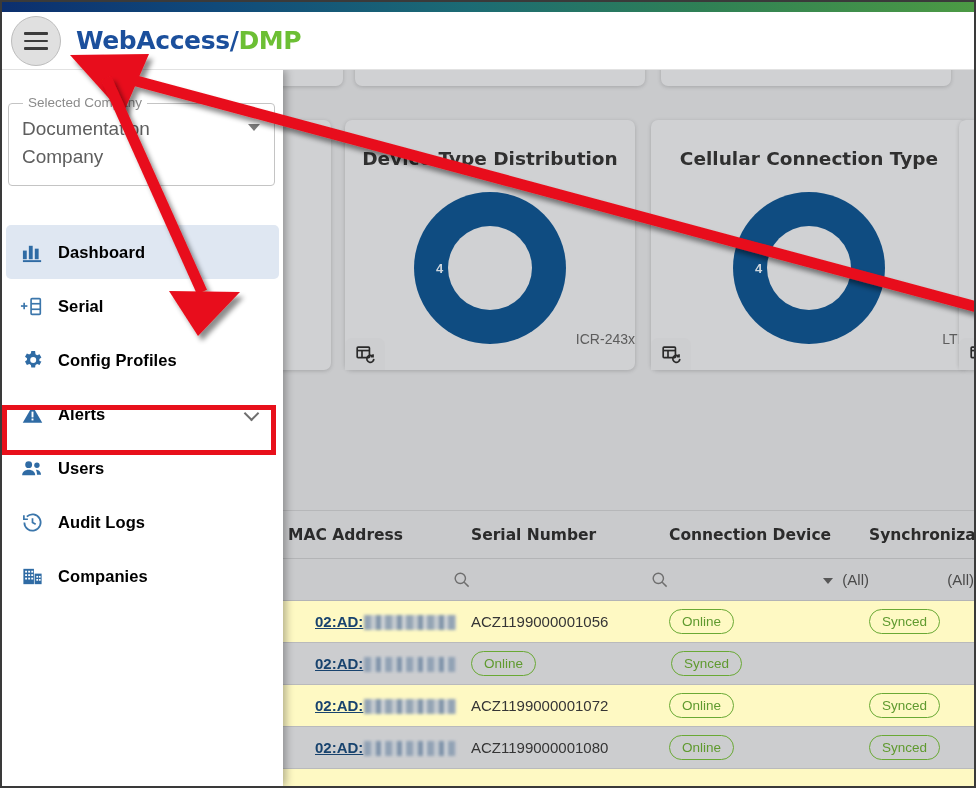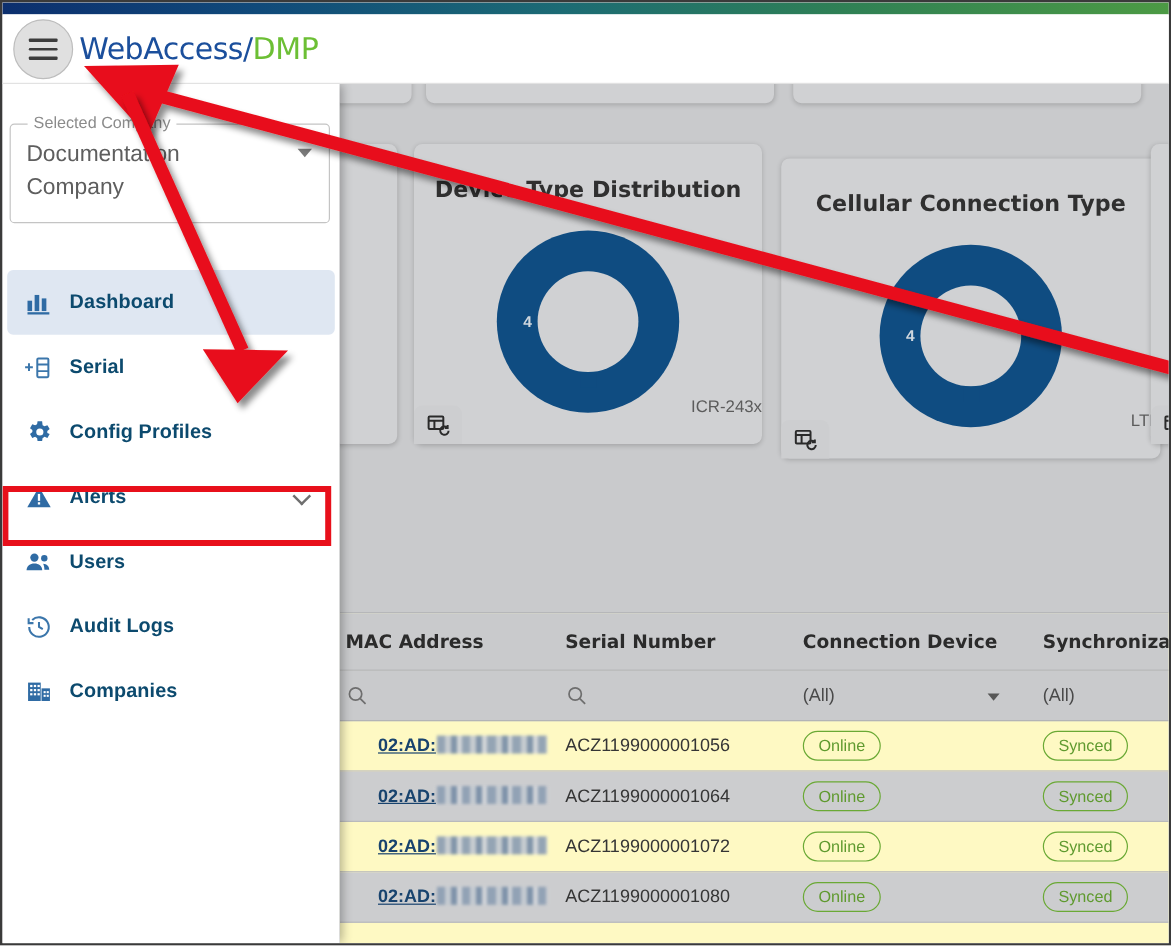--- a/index.html
+++ b/index.html
@@ -55,23 +55,23 @@
   }
   .hamburger-btn span {
     display: block;
     width: 24px; height: 2.6px;
     background: #3c3c3c;
     border-radius: 1px;
   }
 
   .logo {
     position: absolute;
-    left: 64px; top: 14px;
+    left: 74px; top: 14px;
     font-size: 25px;
-    font-weight: normal;
+    font-weight: bold;
     letter-spacing: -0.4px;
     font-family: "DejaVu Sans", sans-serif;
     white-space: nowrap;
   }
   .logo .p1 { color: #1b4f9c; }
   .logo .p2 { color: #6cbf34; }
 
   
   .body-area {
     position: absolute;
@@ -145,21 +145,21 @@
     width: 52px;
     display: flex;
     align-items: center;
     justify-content: center;
     color: #3b76ab;
     flex: none;
   }
   .navitem .nav-label {
     font-size: 16.5px;
     font-weight: bold;
-    color: #0c4a6e;
+    color: #000000;
     letter-spacing: 0.1px;
   }
   .navitem .nav-chev {
     position: absolute;
     right: 22px; top: 50%;
     margin-top: -3px;
     width: 11px; height: 11px;
     border-right: 2px solid #6f6f6f;
     border-bottom: 2px solid #6f6f6f;
     transform: translateY(-3px) rotate(45deg);
@@ -296,33 +296,34 @@
     white-space: nowrap;
     overflow: hidden;
   }
   .filter-cell {
     display: flex;
     align-items: center;
     position: relative;
     height: 42px;
     color: #4a4a4a;
     font-size: 15px;
+    justify-content: flex-end;
   }
   .filter-cell .f-caret {
     position: absolute;
     right: 36px; top: 19px;
     width: 0; height: 0;
     border-left: 5px solid transparent;
     border-right: 5px solid transparent;
     border-top: 6px solid #575757;
   }
 
   .mac-cell {
     display: flex;
-    align-items: flex-start;
+    align-items: flex-end;
     white-space: nowrap;
     padding-left: 32px;
   }
   .mac-vis {
     font-size: 15px;
     font-weight: bold;
     color: #18436e;
     text-decoration: underline;
     cursor: pointer;
   }
@@ -420,21 +421,21 @@
           <svg class="ic" width="21" height="21" viewBox="0 0 24 24" fill="none" stroke="#2a2a2a" stroke-width="1.9">
             <rect x="2.5" y="3.5" width="14" height="12" rx="1"></rect>
             <line x1="2.5" y1="7.5" x2="16.5" y2="7.5"></line>
             <line x1="8" y1="7.5" x2="8" y2="15.5"></line>
             <path d="M21.5 17a4 4 0 1 1-1.2-2.9"></path>
             <polyline points="20.6,11.6 20.6,14.4 17.9,14.4"></polyline>
           </svg>
         </div>
       </div>
 
-      <div class="card" style="left:368px; top:62px; width:316px; height:250px;">
+      <div class="card" style="left:368px; top:50px; width:316px; height:250px;">
         <div class="card-title">Cellular Connection Type</div>
         <div class="donut-wrap">
           <div class="donut">
             <span class="donut-val">4</span>
           </div>
         </div>
         <div class="legend">
           <span class="legend-swatch"></span>
           <span class="legend-label">LTE</span>
         </div>
@@ -504,21 +505,20 @@
           <div class="c-sync">
             <span class="pill">Synced</span>
           </div>
         </div>
 
         <div class="grid-row grid-data alt">
           <div class="c-mac mac-cell">
             <span class="mac-vis">02:AD:</span>
             <span class="mac-redact"></span>
           </div>
-          <div class="c-serial serial-cell">ACZ1199000001064</div>
           <div class="c-conn">
             <span class="pill">Online</span>
           </div>
           <div class="c-sync">
             <span class="pill">Synced</span>
           </div>
         </div>
 
         <div class="grid-row grid-data">
           <div class="c-mac mac-cell">

